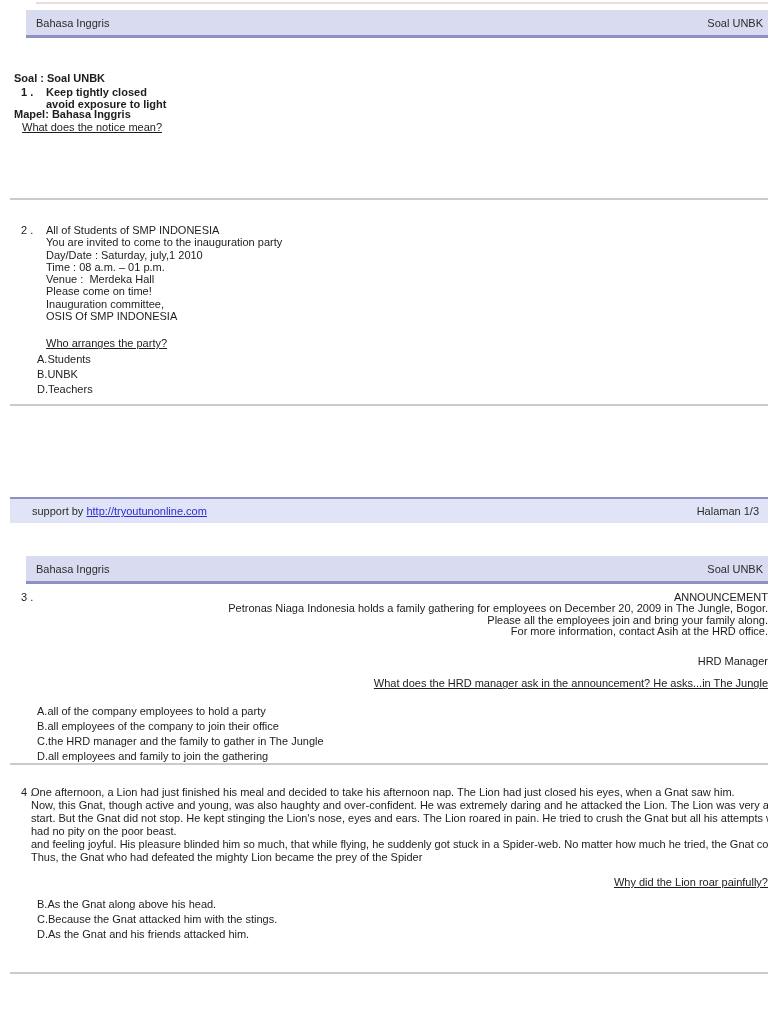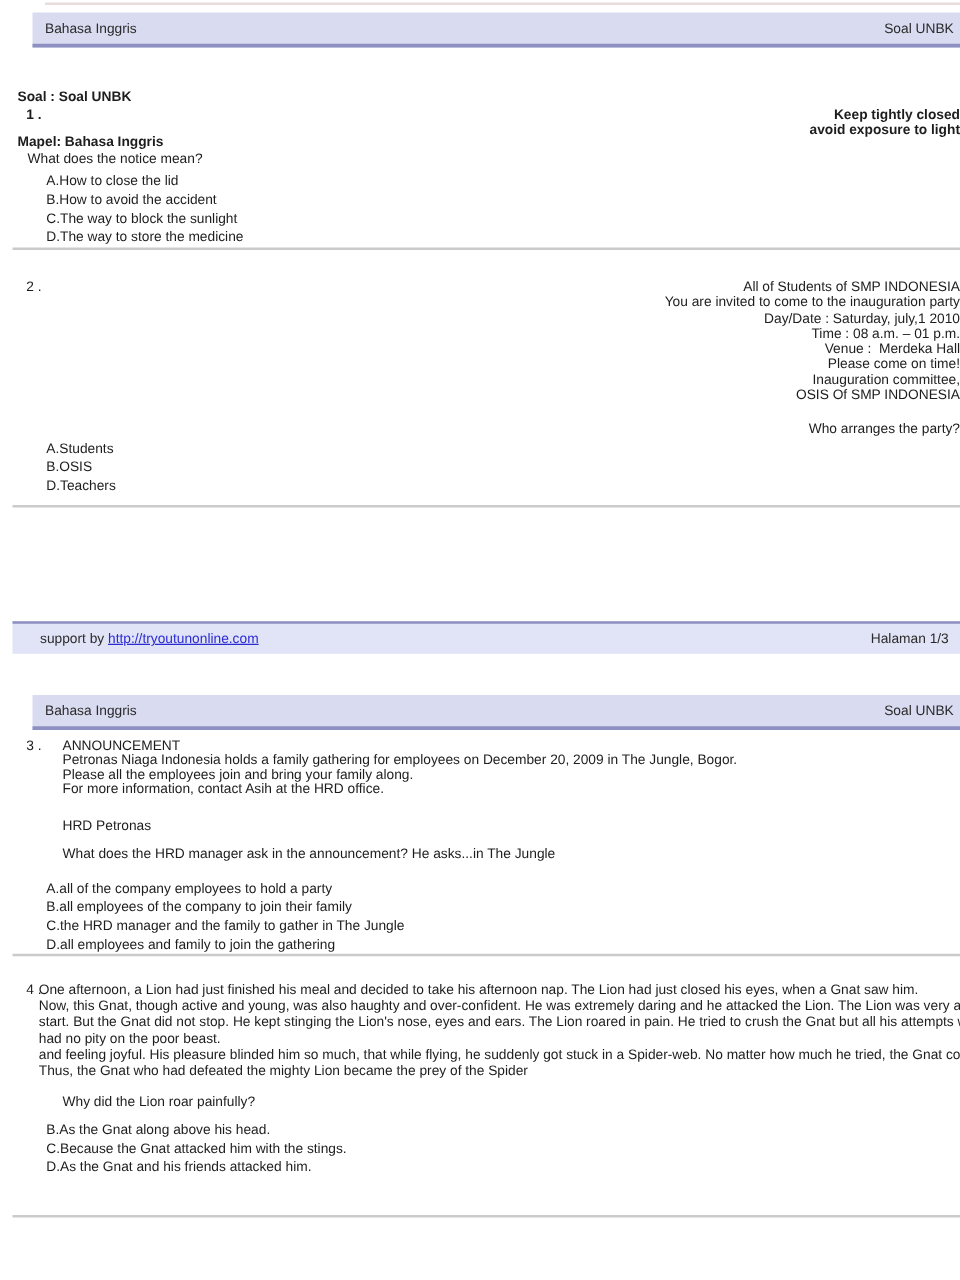--- a/index.html
+++ b/index.html
@@ -24,29 +24,29 @@
     display:flex;align-items:center;justify-content:space-between;
     color:#2b2b2b;
   }
   .meta{position:absolute;top:48px;left:14px;font-weight:bold;line-height:12px;white-space:pre;}
   .divider{position:absolute;left:10px;width:758px;height:2px;background:var(--divider,#cbcbcb);}
   section.q{position:absolute;left:0;width:768px;overflow:hidden;}
   .qnum{position:absolute;left:21px;top:0;white-space:pre;line-height:12.2px;}
   .line,.opt,.qtext,.sig{white-space:pre;}
   .bold{font-weight:bold;}
   .ml22{margin-left:22px;}
-  .ml33{margin-left:33px;text-align:right;}
-  .ml34{margin-left:50px;}
+  .ml33{margin-left:46px;}
+  .ml34{margin-left:34px;text-align:right;}
   .ml31{margin-left:31px;}
   .ml37{margin-left:37px;}
   .q1 .line{line-height:12.2px;}
   .q2 .line{line-height:12.3px;}
   .q3 .line{line-height:11.3px;}
   .q4 .line{line-height:13px;}
-  .qtext{line-height:11px;}
+  .qtext{line-height:11px;text-decoration:underline;}
   .opt{line-height:14.7px;}
   .q1 .qtext{margin-top:12px;}
   .q1 .opts{margin-top:5px;}
   .q2 .qtext{margin-top:16px;}
   .q2 .opts{margin-top:3px;}
   .q3 .sig{margin-top:19px;line-height:11.3px;}
   .q3 .qtext{margin-top:11px;}
   .q3 .opts{margin-top:15px;}
   .q3 .opt{line-height:15px;}
   .q4 .qtext{margin-top:13px;}
@@ -69,46 +69,40 @@
   <div>Mapel: Bahasa Inggris</div>
 </div>
 
 <section class="q q1" style="top:86px;height:112px">
   <span class="qnum bold">1 .</span>
   <div class="stim bold ml33">
     <div class="line">Keep tightly closed</div>
     <div class="line">avoid exposure to light</div>
   </div>
   <div class="qtext ml22">What does the notice mean?</div>
-  <div class="opts ml37">
-    <div class="opt">A.How to close the lid</div>
-    <div class="opt">B.How to avoid the accident</div>
-    <div class="opt">C.The way to block the sunlight</div>
-    <div class="opt">D.The way to store the medicine</div>
-  </div>
 </section>
 
 <div class="divider" style="top:198px"></div>
 
 <section class="q q2" style="top:224px;height:178px">
   <span class="qnum">2 .</span>
   <div class="stim ml33">
     <div class="line">All of Students of SMP INDONESIA</div>
     <div class="line">You are invited to come to the inauguration party</div>
     <div class="line">Day/Date : Saturday, july,1 2010</div>
     <div class="line">Time : 08 a.m. – 01 p.m.</div>
     <div class="line">Venue :  Merdeka Hall</div>
     <div class="line">Please come on time!</div>
     <div class="line">Inauguration committee,</div>
     <div class="line">OSIS Of SMP INDONESIA</div>
   </div>
   <div class="qtext ml33">Who arranges the party?</div>
   <div class="opts ml37">
     <div class="opt">A.Students</div>
-    <div class="opt">B.OSIS</div>
+    <div class="opt">B.UNBK</div>
     <div class="opt">D.Teachers</div>
   </div>
 </section>
 
 <div class="divider" style="top:404px"></div>
 
 <div class="footerbar" style="top:497px">
   <span><span>support by </span><a href="#" class="link">http://tryoutunonline.com</a></span>
   <span>Halaman 1/3</span>
 </div>
@@ -119,25 +113,25 @@
 </div>
 
 <section class="q q3" style="top:592px;height:171px">
   <span class="qnum" style="line-height:11.3px">3 .</span>
   <div class="stim ml34">
     <div class="line">ANNOUNCEMENT</div>
     <div class="line">Petronas Niaga Indonesia holds a family gathering for employees on December 20, 2009 in The Jungle, Bogor.</div>
     <div class="line">Please all the employees join and bring your family along.</div>
     <div class="line">For more information, contact Asih at the HRD office.</div>
   </div>
-  <div class="sig ml34">HRD Petronas</div>
+  <div class="sig ml34">HRD Manager</div>
   <div class="qtext ml34">What does the HRD manager ask in the announcement? He asks...in The Jungle</div>
   <div class="opts ml37">
     <div class="opt">A.all of the company employees to hold a party</div>
-    <div class="opt">B.all employees of the company to join their family</div>
+    <div class="opt">B.all employees of the company to join their office</div>
     <div class="opt">C.the HRD manager and the family to gather in The Jungle</div>
     <div class="opt">D.all employees and family to join the gathering</div>
   </div>
 </section>
 
 <div class="divider" style="top:763px"></div>
 
 <section class="q q4" style="top:786px;height:186px">
   <span class="qnum" style="line-height:13px">4 .</span>
   <div class="stim ml31">

